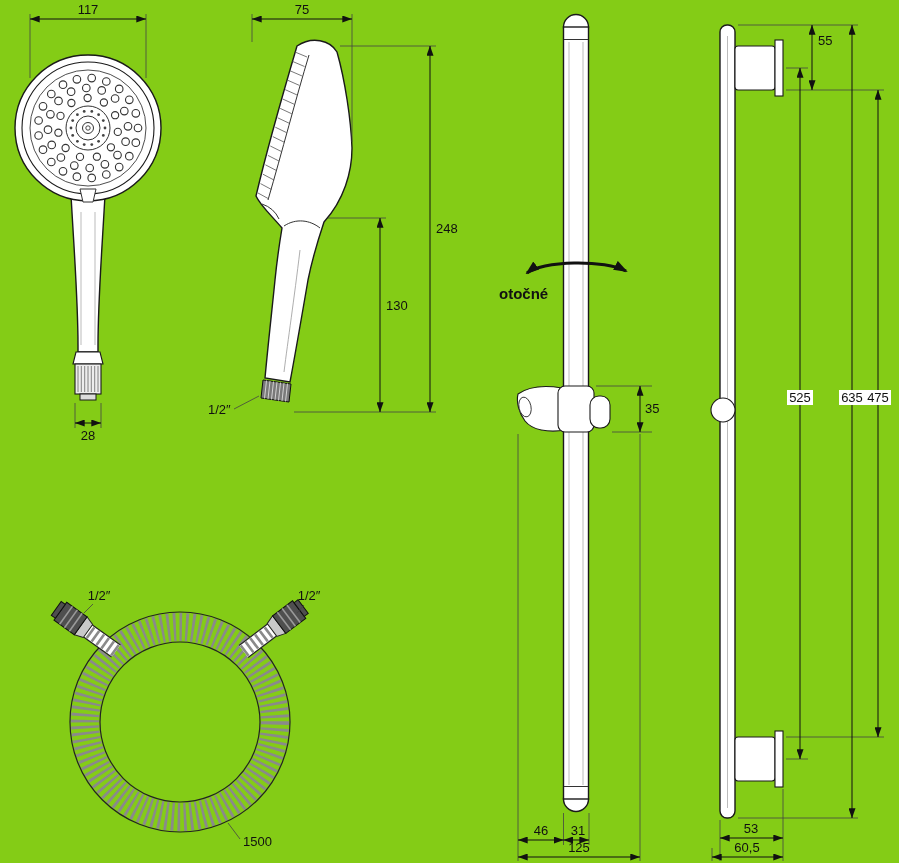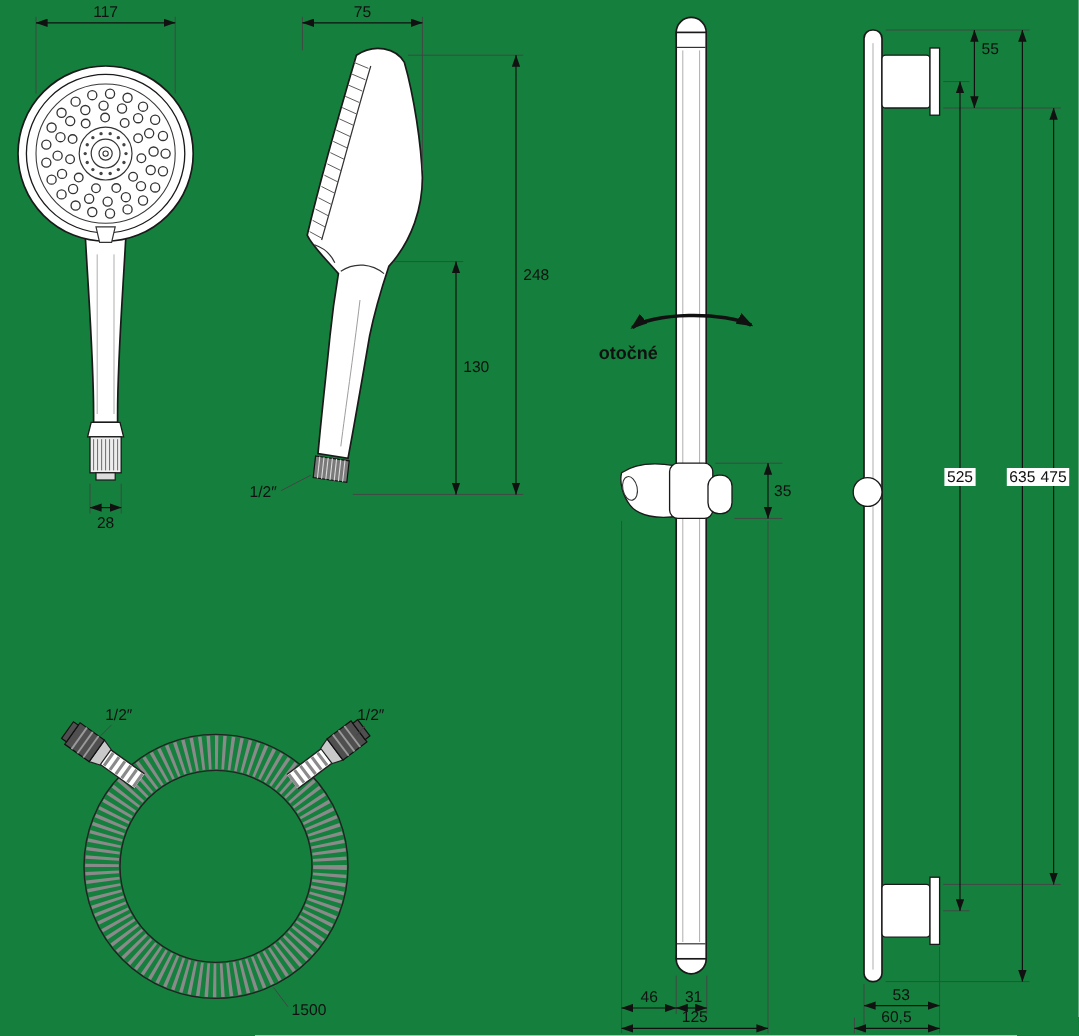--- a/index.html
+++ b/index.html
@@ -1,16 +1,16 @@
 <!DOCTYPE html>
 <html><head>
 <meta charset="utf-8">
 <style>
   html,body{margin:0;padding:0;background:#fff;}
-  .canvas{position:relative;width:899px;height:863px;background:#15803d;overflow:hidden;
+  .canvas{position:relative;width:899px;height:863px;background:#84cc16;overflow:hidden;
           font-family:"Liberation Sans",sans-serif;}
   svg{display:block;}
   svg text{font-family:"Liberation Sans",sans-serif;font-size:13px;fill:#111;}
   svg text.note{font-size:15px;font-weight:600;}
   .ext{stroke:#444;stroke-width:0.8;fill:none;}
   .dim{stroke:#111;stroke-width:1;fill:none;}
   .outline{fill:#fff;stroke:#1a1a1a;stroke-width:1.4;}
   .outline2{fill:#fff;stroke:#1a1a1a;stroke-width:1.1;}
   .thin{stroke:#333;stroke-width:1;fill:none;}
   .shade{stroke:#aaa;stroke-width:0.8;fill:none;}

